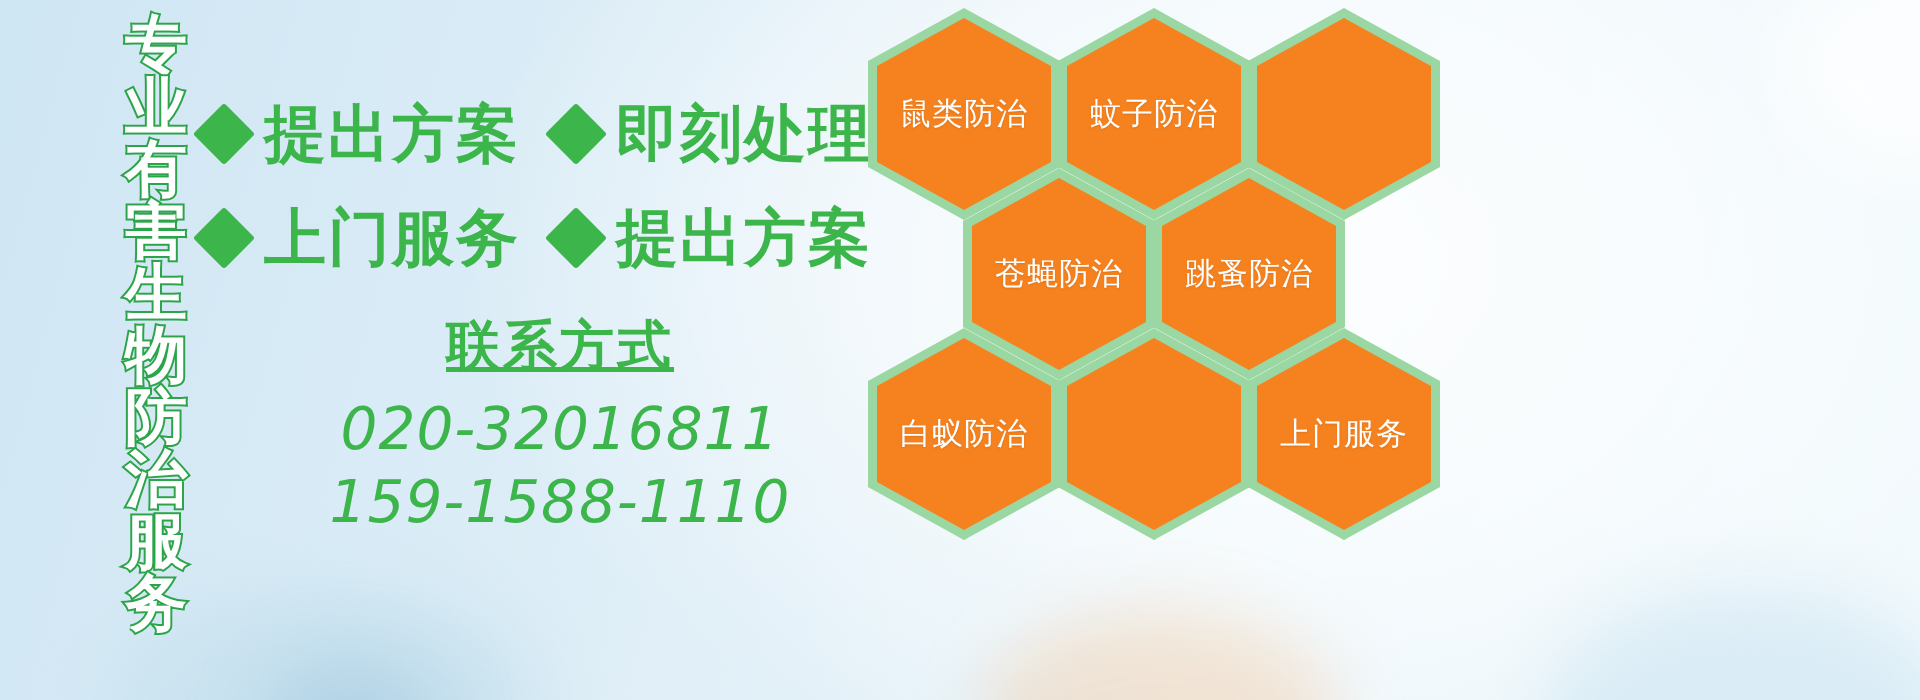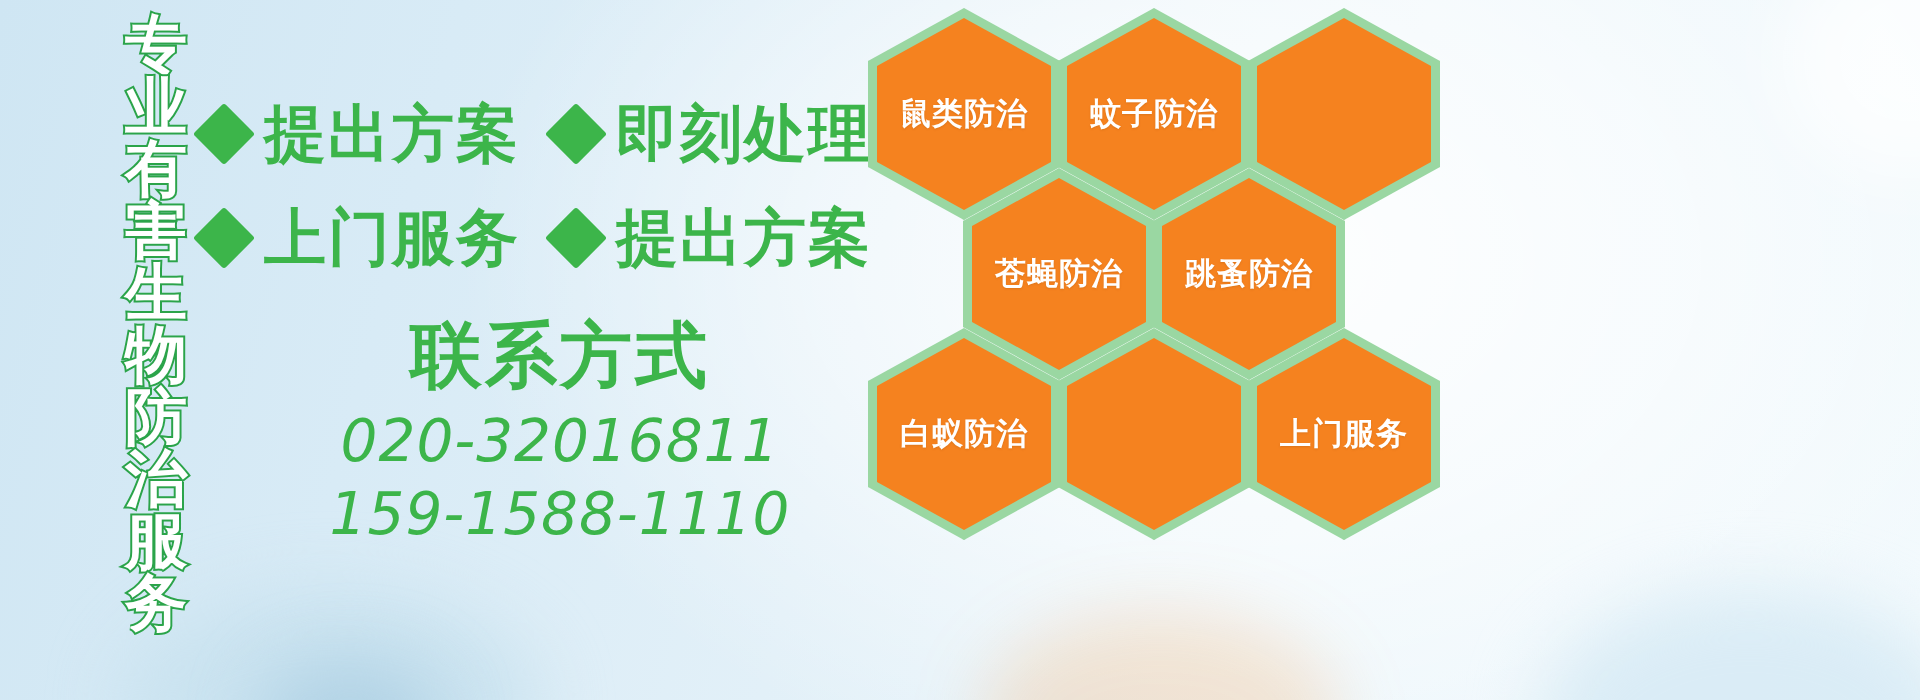--- a/index.html
+++ b/index.html
@@ -55,22 +55,23 @@
   }
   .feat-text{letter-spacing:2px;}
   .gap{width:34px;flex:0 0 auto;}
 
   
   #contact{
     position:absolute;left:300px;top:316px;width:520px;
     text-align:center;color:#3cb54a;
   }
   #contact-title{
-    font-size:72px;font-weight:bold;line-height:1.1;letter-spacing:3px;
-    margin-bottom:10px;
+    font-size:54px;font-weight:bold;line-height:1.1;letter-spacing:3px;
+    margin-bottom:18px;
+    text-decoration:underline;
   }
   .phone{
     font-size:58px;font-weight:normal;line-height:1.25;letter-spacing:1px;
     font-family:"DejaVu Sans","Liberation Sans",sans-serif;
     font-style:italic;
   }
 
   
   #honeycomb{position:absolute;left:860px;top:0;width:620px;height:580px;}
   .hex{
@@ -83,21 +84,21 @@
     clip-path:polygon(50% 0%,100% 25%,100% 75%,50% 100%,0% 75%,0% 25%);
     box-shadow:0 2px 3px rgba(120,170,130,.35);
   }
   .hex .inner{
     position:absolute;left:9px;top:10px;right:9px;bottom:10px;
     background:#f5821f;
     clip-path:polygon(50% 0%,100% 25%,100% 75%,50% 100%,0% 75%,0% 25%);
   }
   .hex .label{
     position:relative;z-index:2;
-    color:#ffffff;font-weight:bold;font-size:31px;letter-spacing:1px;
+    color:#ffffff;font-weight:normal;font-size:31px;letter-spacing:1px;
     white-space:nowrap;text-shadow:0 1px 2px rgba(150,80,10,.25);
   }
   
   .r1{top:8px;}  .r2{top:168px;} .r3{top:328px;}
   .c1{left:8px;} .c2{left:198px;} .c3{left:388px;}
   .m1{left:103px;} .m2{left:293px;}
 </style>
 </head>
 <body>
 

